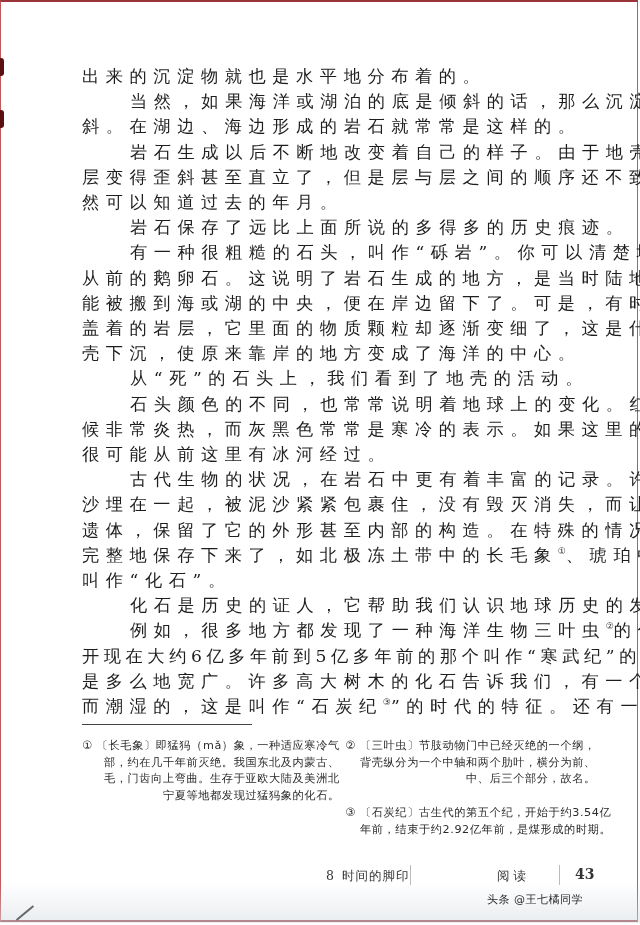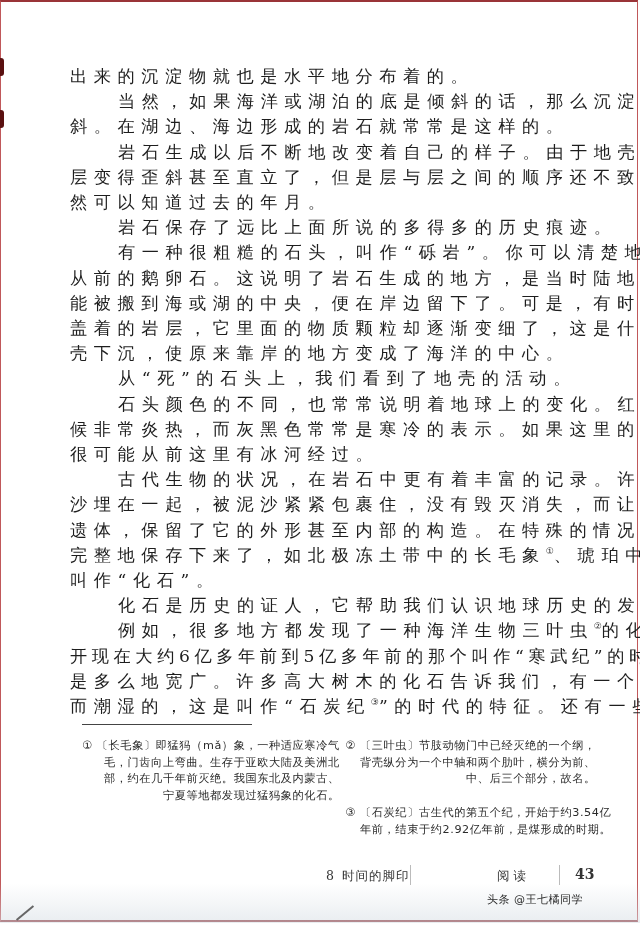--- a/index.html
+++ b/index.html
@@ -11,21 +11,21 @@
     }
     .frame {
       position: absolute; left: 0; top: 0; width: 638px; height: 922px;
       border: 1px solid #c0585a; border-top: 2px solid #9a3438; border-bottom: 2px solid #8c2a30;
       box-sizing: border-box;
     }
     .left-mark {
       position: absolute; left: 0; width: 4px; background: #5a1010; border-radius: 0 3px 3px 0;
     }
     .body-text {
-      position: absolute; left: 70px; top: 64px; width: 508px;
+      position: absolute; left: 82px; top: 64px; width: 508px;
     }
     .para {
       margin: 0; font-size: 17.2px; line-height: 25.2px; letter-spacing: 6.6px;
       text-align: justify; text-align-last: left; white-space: normal; word-break: break-all;
     }
     .line { display: block; white-space: nowrap; }
     .line.first { padding-left: 48px; }
     sup.ref { font-size: 9px; letter-spacing: 0; vertical-align: 7px; line-height: 0; }
     .footnote-rule {
       position: absolute; left: 82px; top: 724px; width: 170px; height: 1px; background: #444;
@@ -116,22 +116,22 @@
     <span class="line" style="letter-spacing:4.6px;">开现在大约6亿多年前到5亿多年前的那个叫作“寒武纪”的时代，地球上的海洋</span>
     <span class="line">是多么地宽广。许多高大树木的化石告诉我们，有一个时期地球上的气候是温暖</span>
     <span class="line"><span>而潮湿的，这是叫作“石炭纪</span><sup class="ref">③</sup><span>”的时代的特征。还有一些“象”和“犀牛”都</span></span>
   </p>
 </div>
 
 <div class="footnote-rule"></div>
 
 <div class="footnote" style="left:82px; top:738px;">
   <span class="fn-line"><span>①</span> <span>〔长毛象〕即猛犸（mǎ）象，一种适应寒冷气</span></span>
+  <span class="fn-line cont">部，约在几千年前灭绝。我国东北及内蒙古、</span>
   <span class="fn-line cont">毛，门齿向上弯曲。生存于亚欧大陆及美洲北</span>
-  <span class="fn-line cont">部，约在几千年前灭绝。我国东北及内蒙古、</span>
   <span class="fn-line cont">宁夏等地都发现过猛犸象的化石。</span>
 </div>
 
 <div class="footnote" style="left:343px; top:738px;">
   <span class="fn-line"><span>②</span> <span>〔三叶虫〕节肢动物门中已经灭绝的一个纲，</span></span>
   <span class="fn-line cont">背壳纵分为一个中轴和两个肋叶，横分为前、</span>
   <span class="fn-line cont">中、后三个部分，故名。</span>
 </div>
 
 <div class="footnote" style="left:343px; top:788px;margin-top:17px;">

